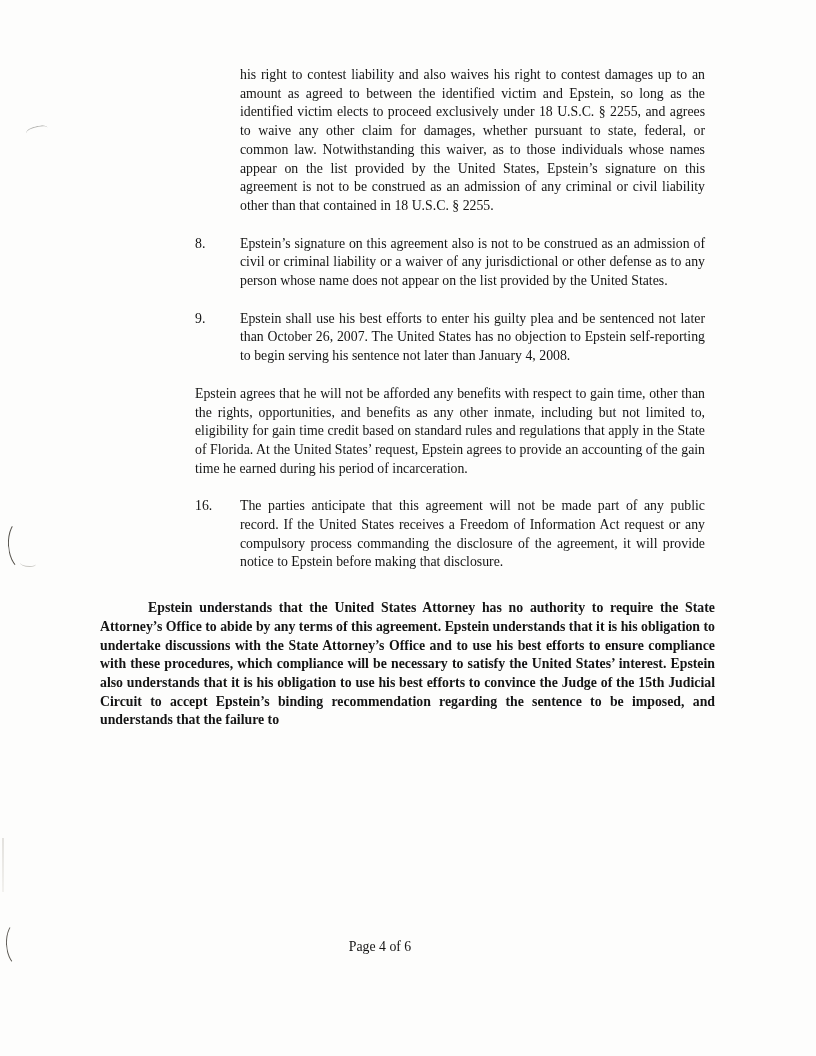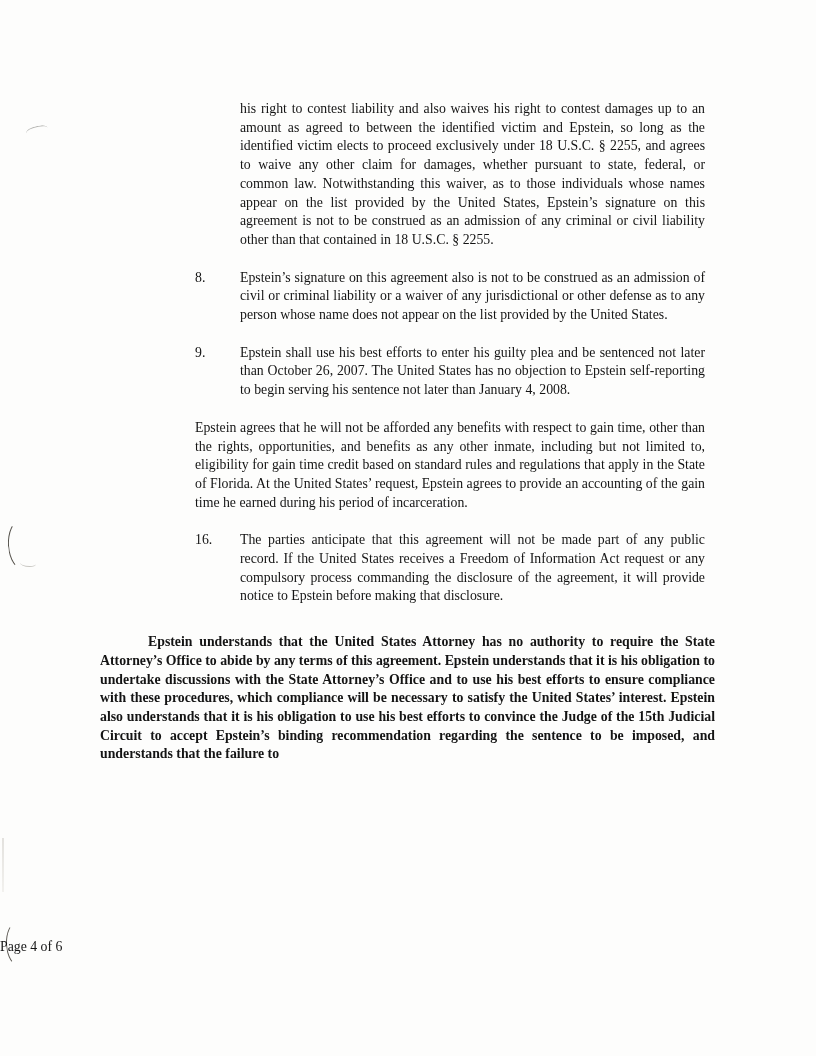--- a/index.html
+++ b/index.html
@@ -12,21 +12,21 @@
     width: 816px;
     height: 1056px;
     margin: 0 auto;
     background: #fdfdfc;
     font-family: "Liberation Serif", "DejaVu Serif", serif;
     font-size: 13.8px;
     line-height: 18.7px;
     color: #141414;
     overflow: hidden;
     box-sizing: border-box;
-    padding-top: 100px;
+    padding-top: 66px;
   }
   .para {
     text-align: justify;
     margin: 0 0 19px 0;
   }
   .continuation {
     margin-left: 240px;
     margin-right: 111px;
   }
   .num-item {
@@ -46,21 +46,21 @@
     margin: 27px 101px 0 100px;
     text-indent: 48px;
     text-align: justify;
     font-weight: bold;
   }
   .footer-wrap {
     position: absolute;
     left: 0;
     right: 56px;
     top: 938px;
-    text-align: left;
+    text-align: center;
   }
   
   .artifact {
     position: absolute;
     pointer-events: none;
   }
   .squiggle-top {
     left: 26px;
     top: 126px;
     width: 22px;

